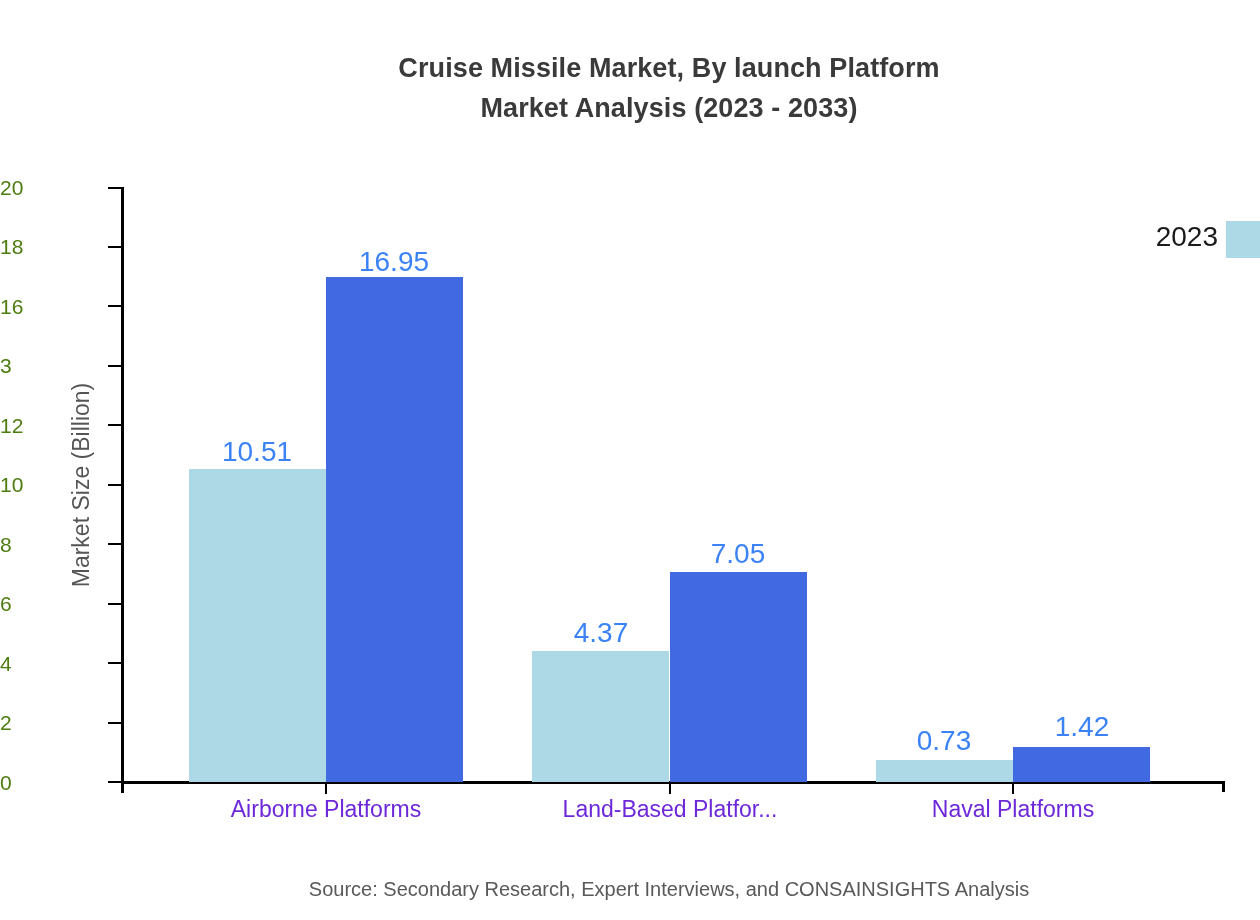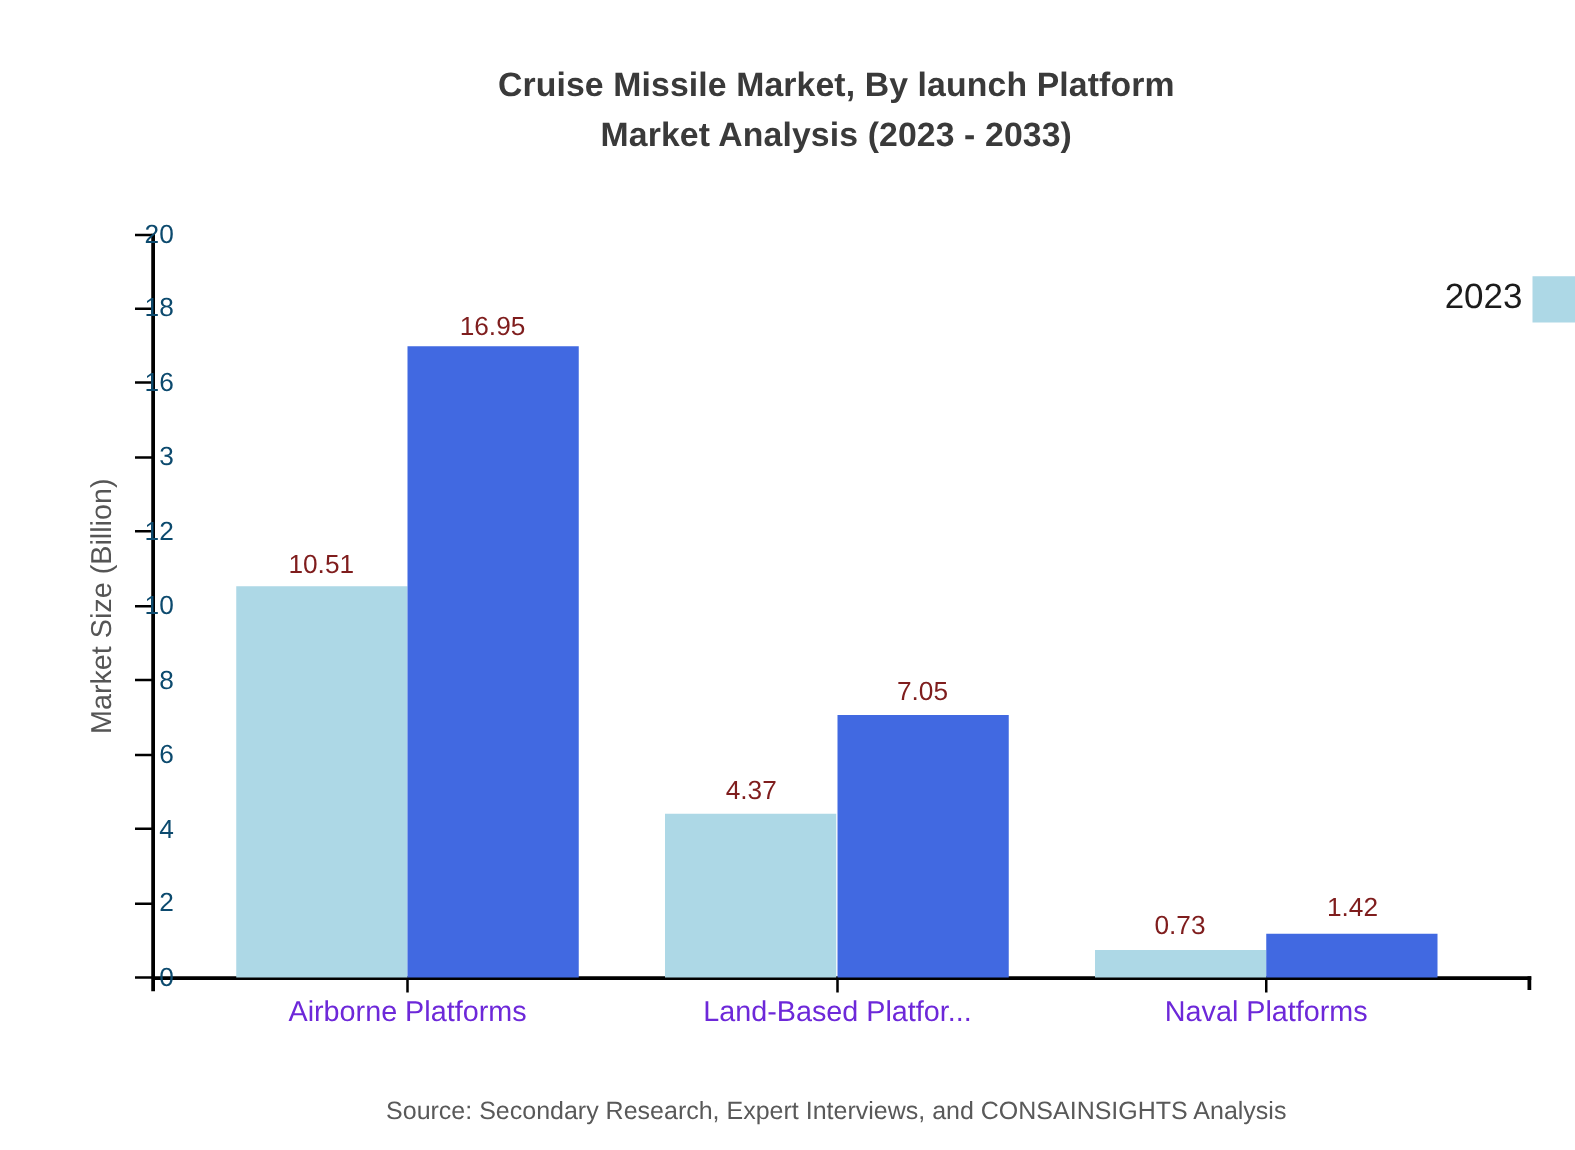--- a/index.html
+++ b/index.html
@@ -77,24 +77,24 @@
 
   .ytick {
     position: absolute;
     left: 108px;
     width: 14px;
     height: 2px;
     background: #000000;
   }
   .ytick-label {
     position: absolute;
-    right: 1121px;
+    right: 1200px;
     width: 60px;
-    text-align: right;
-    color: #0c4a6e;
+    text-align: left;
+    color: #4d7c0f;
     font-size: 21px;
     line-height: 21px;
   }
 
   .xtick {
     position: absolute;
     top: 782px;
     width: 2px;
     height: 12px;
     background: #000000;
@@ -112,22 +112,22 @@
   }
 
   
   .bar {
     position: absolute;
   }
   .bar-value {
     position: absolute;
     width: 200px;
     text-align: center;
-    color: #7f1d1d;
-    font-size: 21px;
+    color: #3b82f6;
+    font-size: 28px;
     line-height: 22px;
   }
 
   
   .legend {
     position: absolute;
     left: 1100px;
     top: 218px;
     width: 160px;
     height: 90px;

